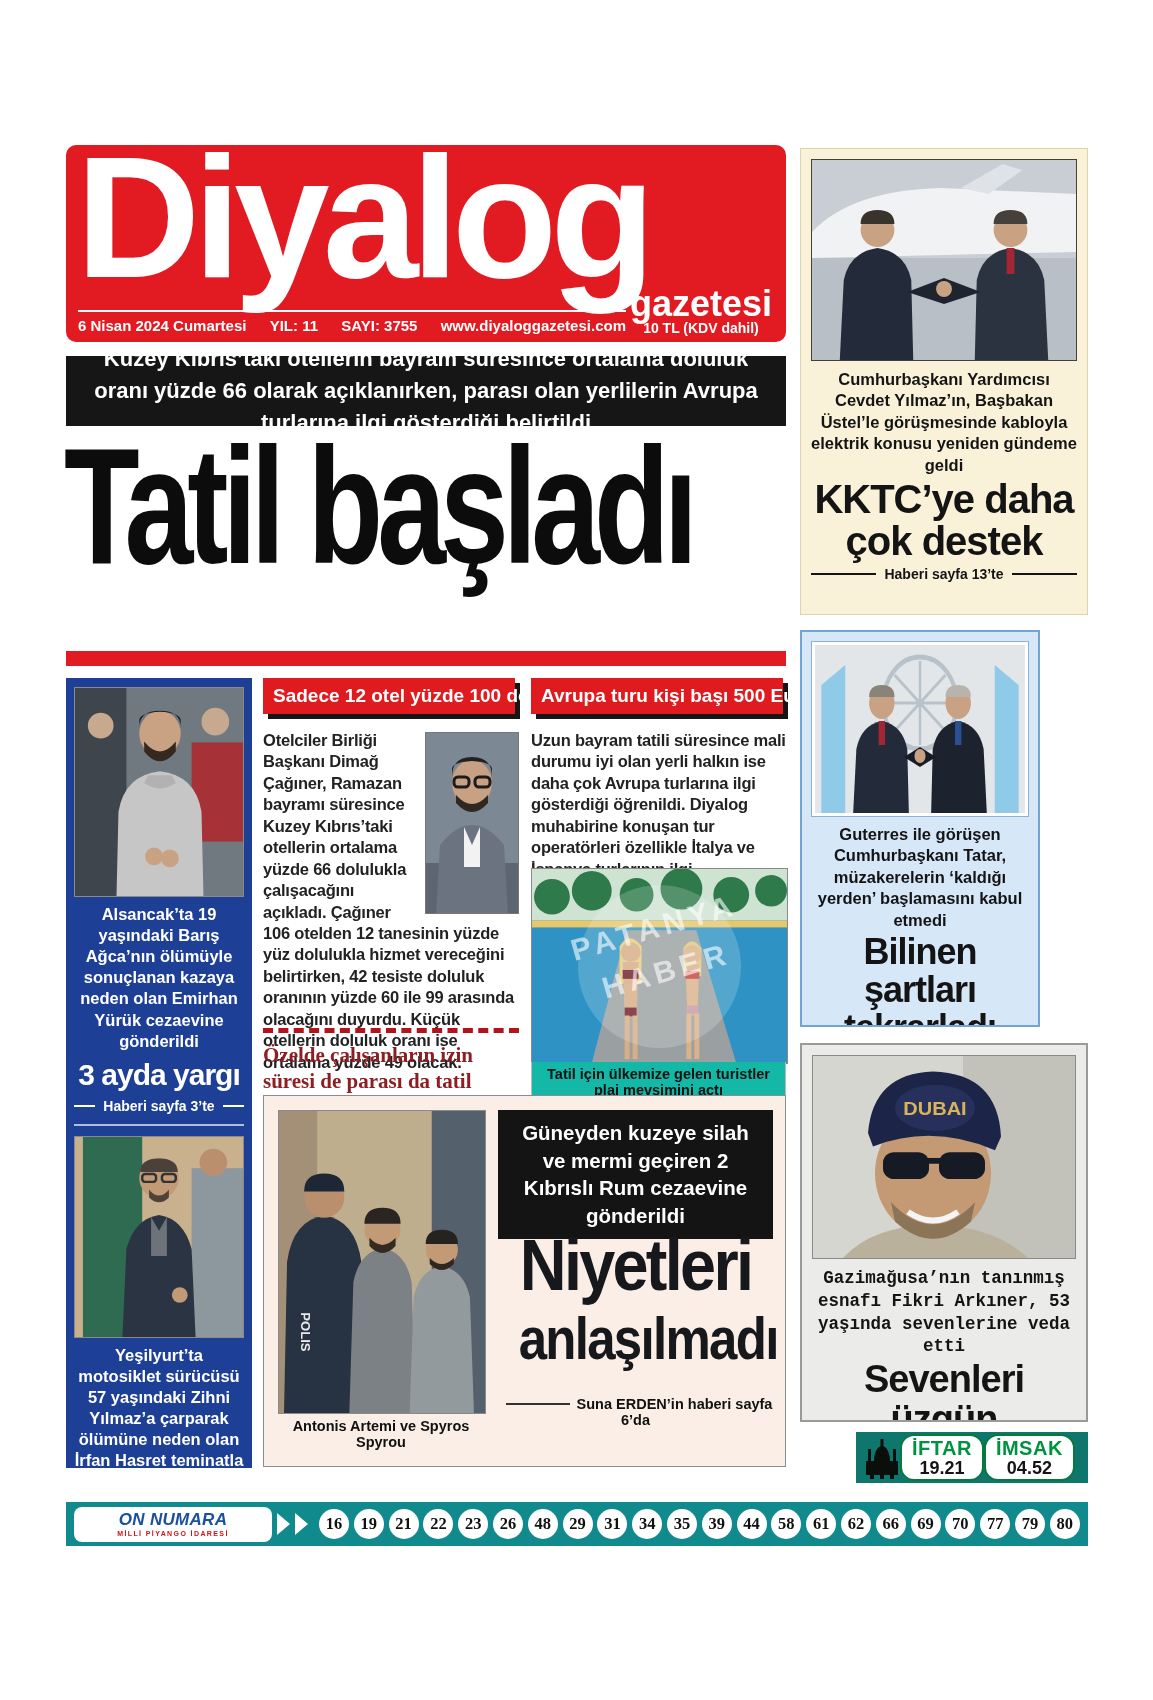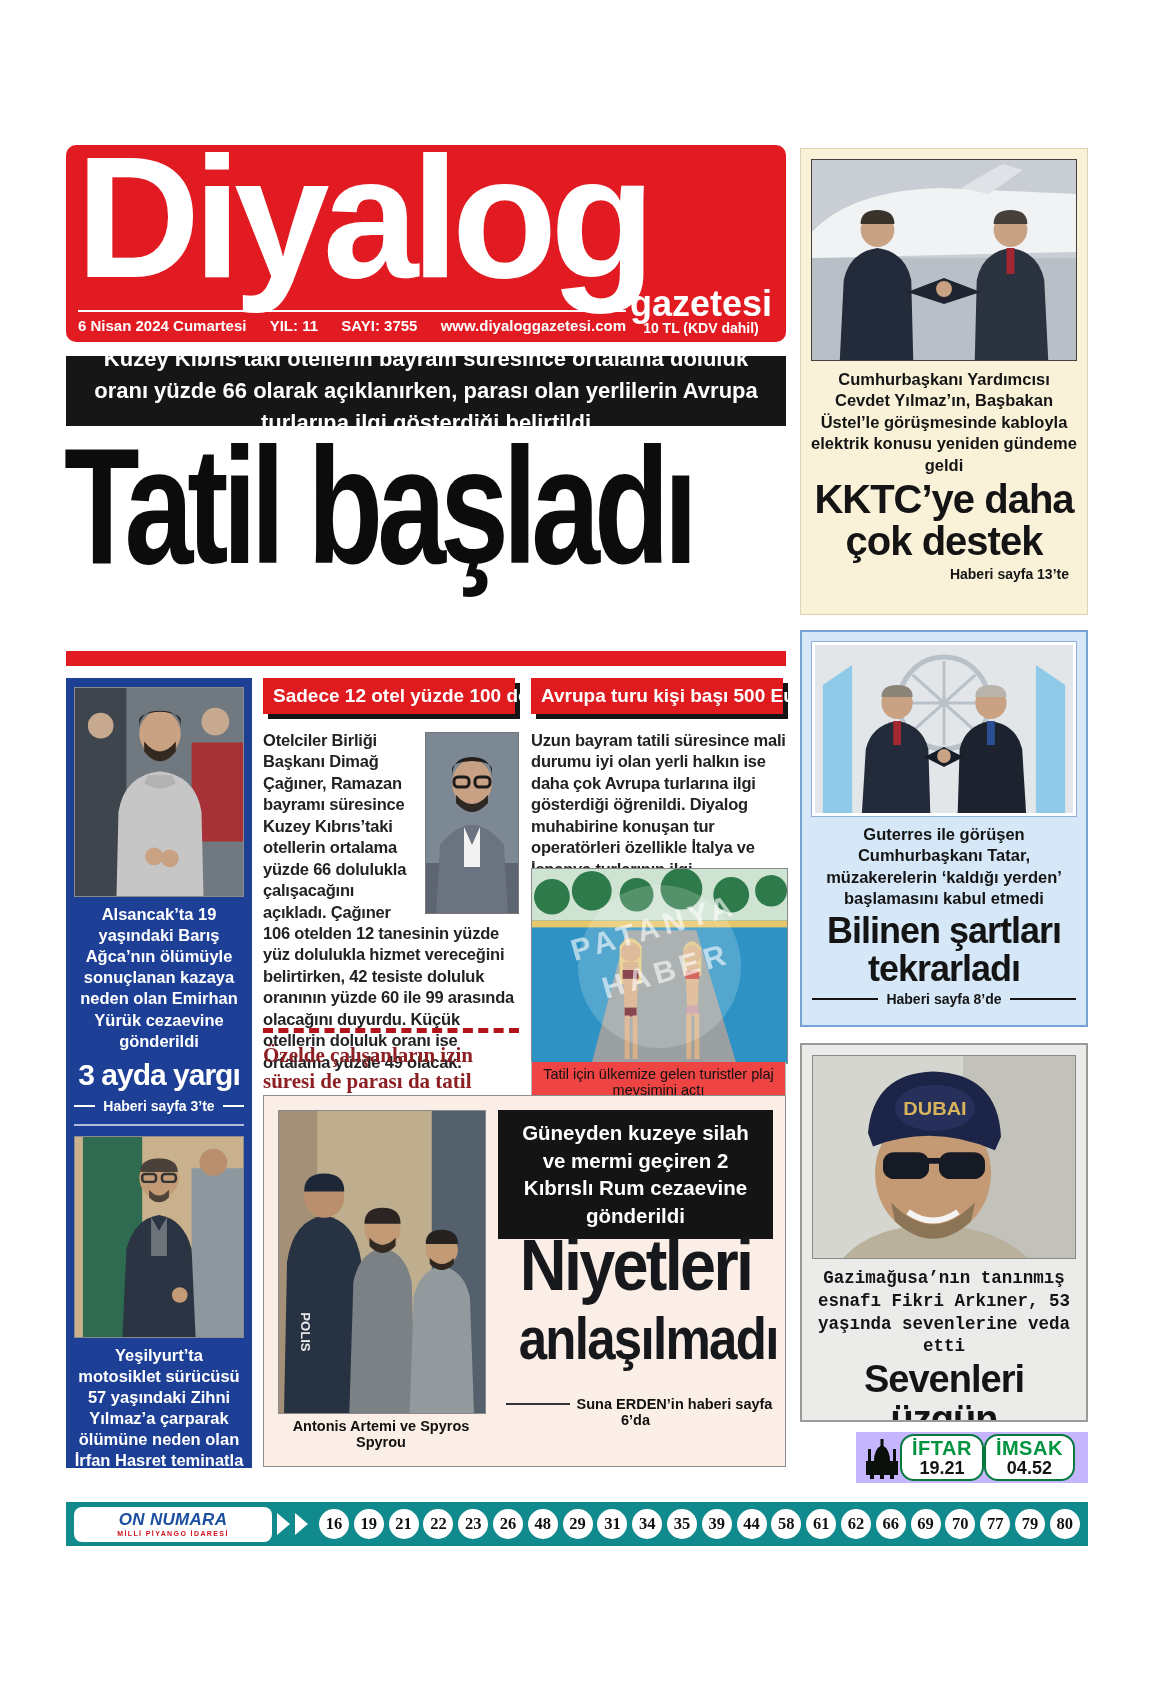--- a/index.html
+++ b/index.html
@@ -40,21 +40,21 @@
   .body-txt{font-size:16.5px;font-weight:bold;letter-spacing:-.2px;line-height:1.3;color:#222;text-align:left;}
   .float-ph{float:right;width:92px;height:180px;margin:2px 0 4px 8px;border:1px solid #777;overflow:hidden;}
   .float-ph svg{display:block;width:100%;height:100%;}
   .inline-byline{color:#e0171c;font-size:13.5px;font-weight:bold;}
   .dash-div{border-top:0;border-bottom:5px dashed #b3131b;height:0;}
   .workers-kicker{font-family:"Liberation Serif",serif;font-weight:bold;color:#8d1f23;
                   font-size:21px;line-height:1.25;}
   .workers-hl{font-size:34px;font-weight:bold;letter-spacing:-1px;white-space:nowrap;
               transform:scaleX(0.8);transform-origin:left top;}
   .center-byline{font-weight:bold;font-size:14.5px;}
-  .photo-caption-bar{background:#ef4444;color:#111;font-weight:normal;font-size:14.5px;text-align:center;
+  .photo-caption-bar{background:#14b8a6;color:#111;font-weight:bold;font-size:14.5px;text-align:center;
                      padding:4px 2px;border:1px solid #bbb;border-top:0;box-sizing:border-box;}
   .wmark{position:absolute;left:12%;top:18%;width:76%;color:rgba(255,255,255,.6);font-weight:bold;
          font-size:30px;letter-spacing:5px;text-align:center;transform:rotate(-16deg);line-height:1.5;}
   .wm-circle{position:absolute;left:18%;top:8%;width:64%;height:0;padding-bottom:64%;border-radius:50%;
              background:rgba(255,255,255,.18);}
   
   .smug-box{background:#faeee6;border:1px solid #8c8c8c;box-sizing:border-box;}
   .smug-kicker{background:#141414;color:#fff;font-weight:bold;font-size:20.5px;line-height:1.35;
                text-align:center;padding:9px 12px;box-sizing:border-box;}
   .smug-hl1{font-size:72px;font-weight:bold;letter-spacing:-3px;white-space:nowrap;
@@ -65,21 +65,21 @@
   .rbox{box-sizing:border-box;padding:10px;display:flex;flex-direction:column;overflow:hidden;}
   .rbox .cap{font-weight:bold;font-size:16.5px;text-align:center;line-height:1.3;margin:8px 0 2px 0;color:#141414;}
   .rbox .hl{font-weight:bold;text-align:center;letter-spacing:-1px;line-height:1.05;color:#141414;}
   .rbox .pref{margin-top:4px;color:#141414;}
   .box-cream{background:#f9f2d9;border:1px solid #ddd3ae;}
   .box-blue{background:#d6e7f7;border:2px solid #74a3d4;}
   .box-gray{background:#ebebe9;border:2px solid #9a9a98;}
   .box-gray .cap{font-family:Liberation Mono, monospace;font-size:17.5px;}
   .ph-white{border:3px solid #fff;box-shadow:0 0 0 1px #8fb0d2;}
   
-  .prayer{background:#c4b5fd;display:flex;align-items:center;padding:8px 8px;box-sizing:border-box;}
+  .prayer{background:#0f766e;display:flex;align-items:center;padding:8px 8px;box-sizing:border-box;}
   .pill{background:#fff;border:2px solid #067a3e;border-radius:14px;text-align:center;
         padding:2px 10px;line-height:1.02;}
   .pill .lab{color:#00933f;font-weight:bold;font-size:20px;letter-spacing:.5px;}
   .pill .tim{color:#141414;font-weight:bold;font-size:18px;}
   
   .lotto{background:#108a8d;display:flex;align-items:center;padding:0 8px;box-sizing:border-box;gap:5px;}
   .lotto-logo{background:#fff;border-radius:8px;width:198px;height:35px;display:flex;flex-direction:column;
               align-items:center;justify-content:center;line-height:1;flex:0 0 auto;}
   .lotto-logo .b1{color:#1b4fa0;font-weight:bold;font-style:italic;font-size:17px;letter-spacing:.3px;}
   .lotto-logo .b2{color:#d01219;font-weight:bold;font-size:7px;letter-spacing:1.4px;margin-top:2px;}
@@ -253,21 +253,21 @@
       <div class="smug-hl1">Niyetleri</div>
     </div>
     <div class="abs" style="left:234px;top:208px;width:275px;">
       <div class="smug-hl2">anlaşılmadı</div>
     </div>
     <div class="abs center-byline" style="left:234px;top:300px;width:275px;text-align:center;">
       <span class="bydash"></span><span>Suna ERDEN’in haberi sayfa 6’da</span>
     </div>
   </div>
 
-  <div class="abs rbox box-cream" style="left:800px;top:148px;width:288px;height:467px;align-items:flex-end;">
+  <div class="abs rbox box-cream" style="left:800px;top:148px;width:288px;height:467px;">
     <div class="ph" style="height:200px;border-color:#44403a;flex:0 0 auto;">
       <svg viewBox="0 0 266 200" preserveAspectRatio="none">
         <rect width="266" height="200" fill="#c9ced4"></rect>
         <path d="M0,72 Q40,30 130,28 L266,34 L266,92 L0,98 Z" fill="#f1f2f3"></path>
         <path d="M150,28 L192,4 L212,10 L178,34 Z" fill="#dfe3e7"></path>
         <rect x="0" y="98" width="266" height="102" fill="#b9bfc7"></rect>
         <path d="M28,200 L32,120 Q38,92 66,88 Q94,92 100,120 L102,200 Z" fill="#232b3a"></path>
         <circle cx="66" cy="70" r="17" fill="#c9a183"></circle>
         <path d="M49,64 Q49,50 66,50 Q83,50 83,64 Z" fill="#3a332c"></path>
         <path d="M164,200 L166,120 Q172,92 200,88 Q228,92 234,120 L238,200 Z" fill="#2b3240"></path>
@@ -278,21 +278,21 @@
         <circle cx="133" cy="129" r="8" fill="#c9a183"></circle>
       </svg>
     </div>
     <div class="cap">Cumhurbaşkanı Yardımcısı Cevdet Yılmaz’ın, Başbakan Üstel’le görüşmesinde kabloyla elektrik konusu yeniden gündeme geldi</div>
     <div class="hl" style="font-size:40px;">KKTC’ye daha çok destek</div>
     <div class="pref">
         <span>Haberi sayfa 13’te</span>
       </div>
   </div>
 
-  <div class="abs rbox box-blue" style="left:800px;top:630px;width:288px;height:397px;">
+  <div class="abs rbox box-blue" style="left:800px;top:630px;width:240px;height:397px;">
     <div class="ph ph-white" style="height:168px;flex:0 0 auto;">
       <svg viewBox="0 0 264 168" preserveAspectRatio="none">
         <rect width="264" height="168" fill="#e2e6e9"></rect>
         <circle cx="132" cy="58" r="46" fill="none" stroke="#b9c2c9" stroke-width="5"></circle>
         <path d="M90,58 L174,58 M132,16 L132,100 M100,30 L164,86 M164,30 L100,86" stroke="#b9c2c9" stroke-width="3" fill="none"></path>
         <path d="M8,168 L8,40 L38,20 L38,168 Z" fill="#8fcbe8"></path>
         <path d="M256,168 L256,40 L226,20 L226,168 Z" fill="#8fcbe8"></path>
         <path d="M48,168 L52,104 Q58,80 84,76 Q110,80 116,104 L118,168 Z" fill="#232b3a"></path>
         <circle cx="84" cy="58" r="16" fill="#c9a183"></circle>
         <path d="M68,52 Q68,40 84,40 Q100,40 100,52 Z" fill="#8a8378"></path>

